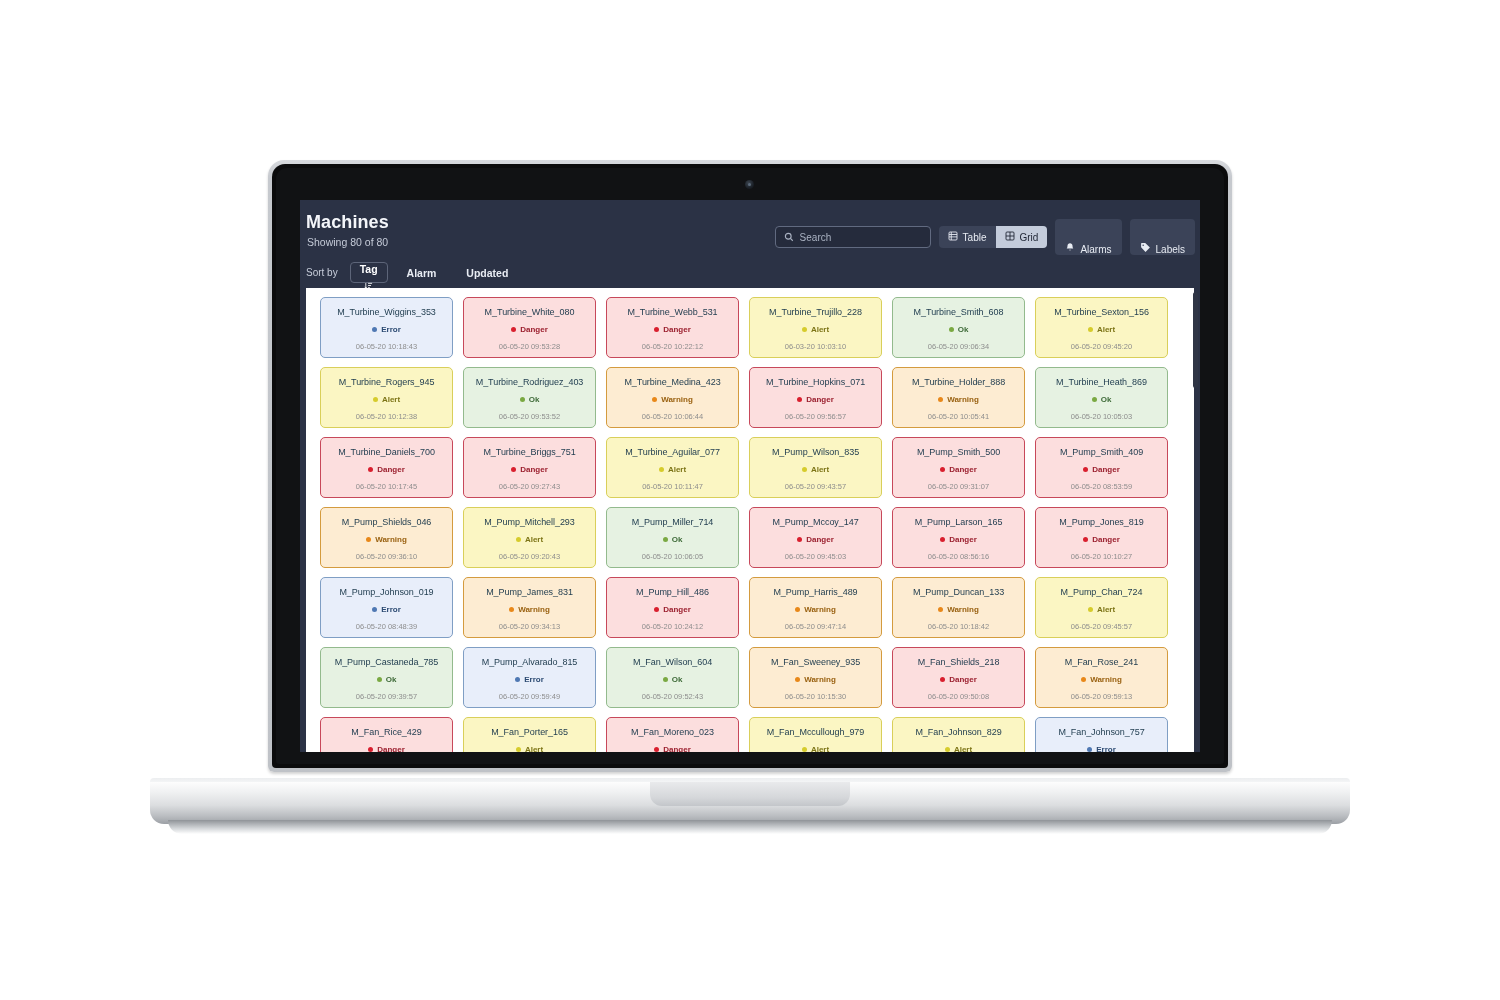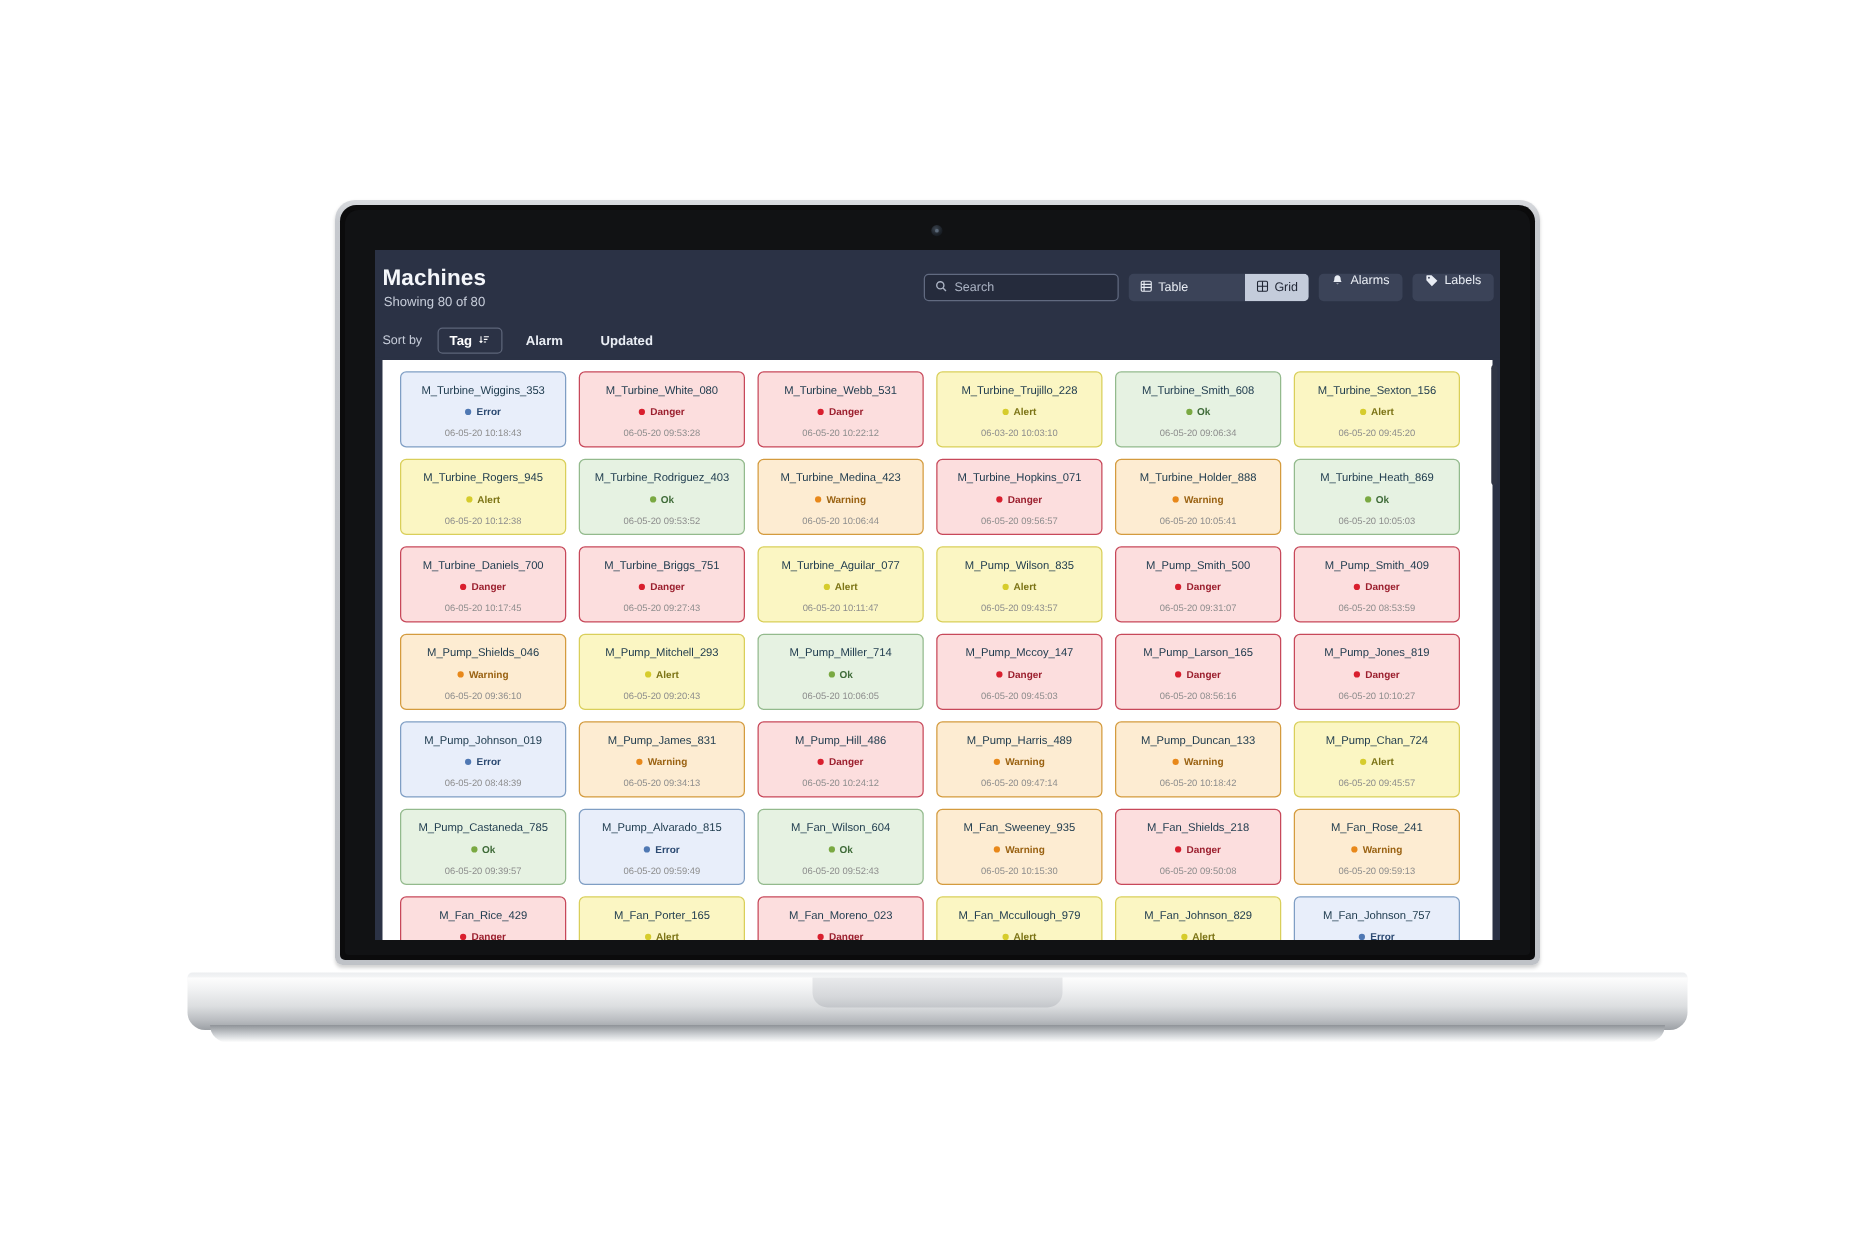--- a/index.html
+++ b/index.html
@@ -98,41 +98,41 @@
   .seg {
     display:flex; align-items:center;
     background:#3b4358; border-radius:4px; overflow:hidden;justify-content:center;
   }
   .seg .seg-btn {
     display:flex; align-items:center; gap:5px;
     height:22px; padding:0 9px;
     color:#e8ecf3; font-size:10px; cursor:pointer;
     background:transparent; border:none;
   }
-  .seg .seg-btn.active { background:#c4ccdb; color:#1f2534;margin-left:36px; }
+  .seg .seg-btn.active { background:#c4ccdb; color:#1f2534; }
   .seg .seg-btn.active svg { stroke:#1f2534; fill:none; }
 
   .pill {
-    display:flex; align-items:flex-start; gap:5px;
-    height:22px; padding:0 10px;
+    display:flex; align-items:flex-end; gap:5px;
+    height:36px; padding:0 10px;
     background:#3b4358; border-radius:4px;
     color:#e8ecf3; font-size:10px; cursor:pointer;
   }
 
   
   .sortrow {
     position:absolute; left:6px; top:62px;
     display:flex; align-items:center; gap:0;
   }
   .sort-label { color:#c7cdda; font-size:10px; margin-right:12px; }
   .sort-chip {
     display:flex; align-items:center; gap:5px;
     height:21px; padding:0 9px;
     border:1px solid #5d6579; border-radius:4px;
-    color:#ffffff; font-size:10.5px; font-weight:bold; cursor:pointer;
+    color:#ffffff; font-size:10.5px; font-weight:bold; cursor:pointer;flex-direction:column;
   }
   .sort-item {
     height:21px; display:flex; align-items:center; padding:0 11px;
     color:#e9edf4; font-size:10.5px; font-weight:bold; cursor:pointer;
     margin-left:8px;
   }
 
   
   .board {
     position:absolute; left:6px; top:88px; width:888px; height:464px;

